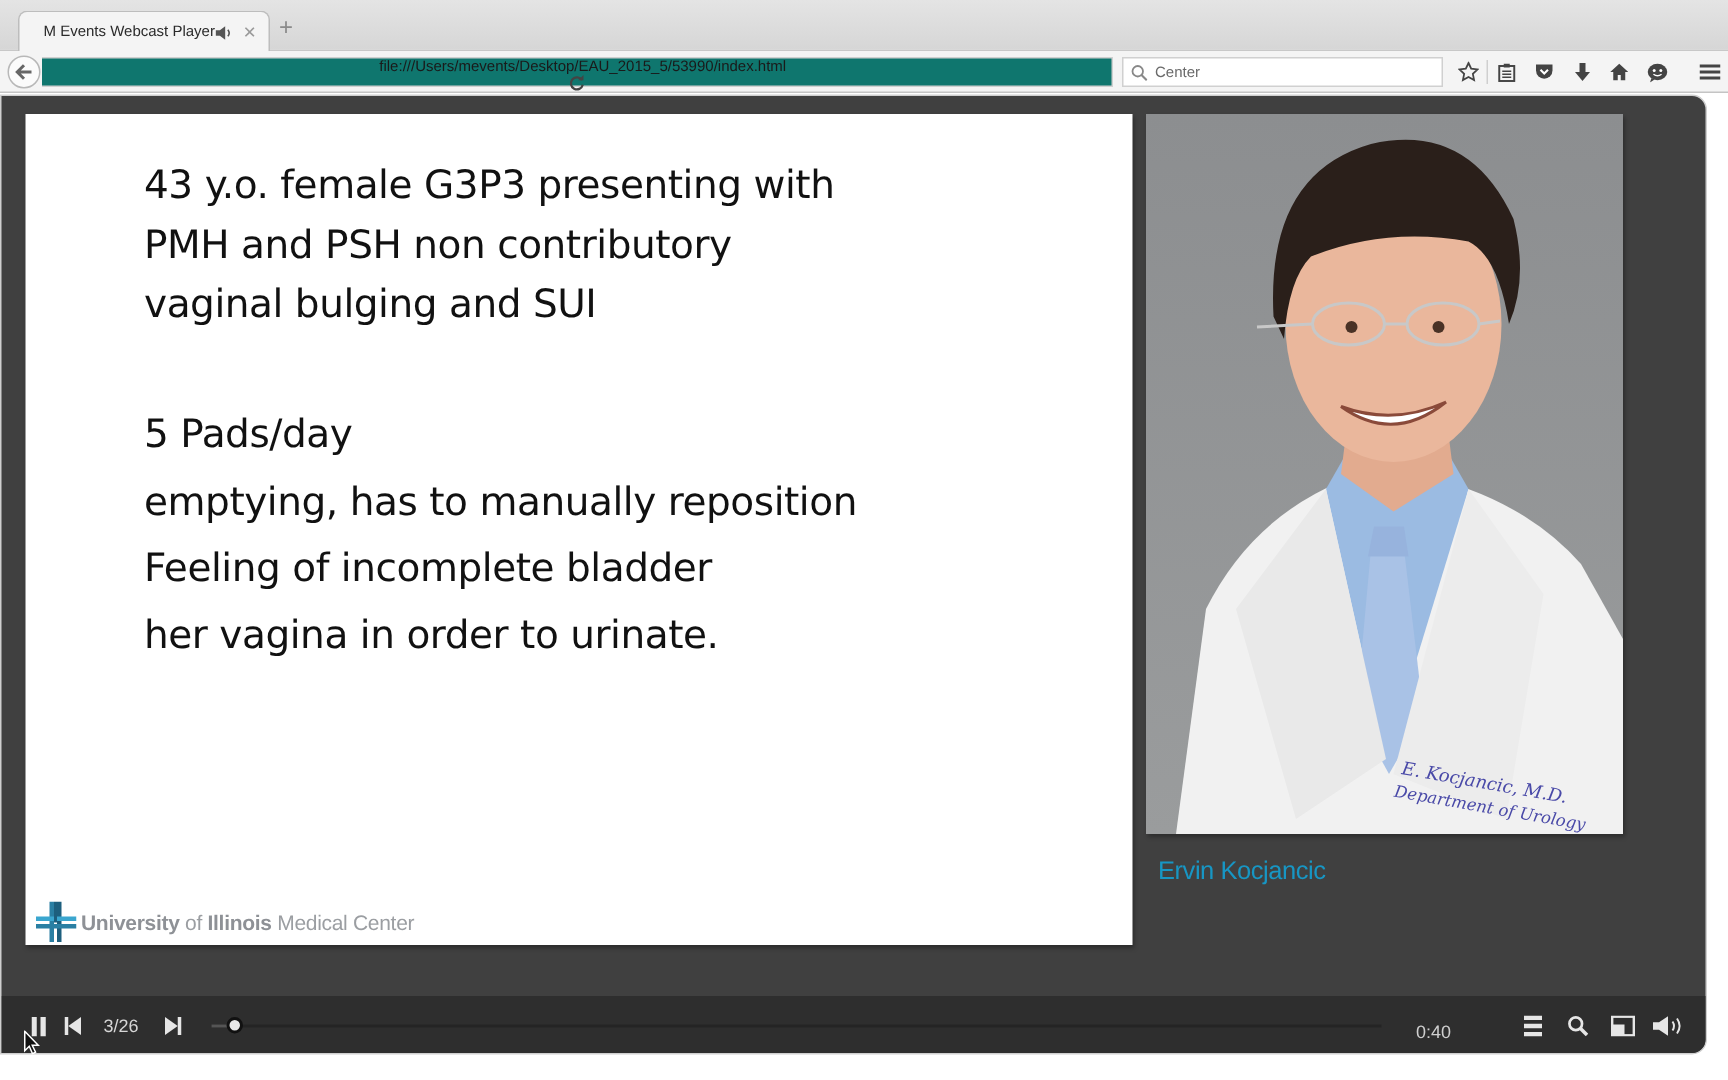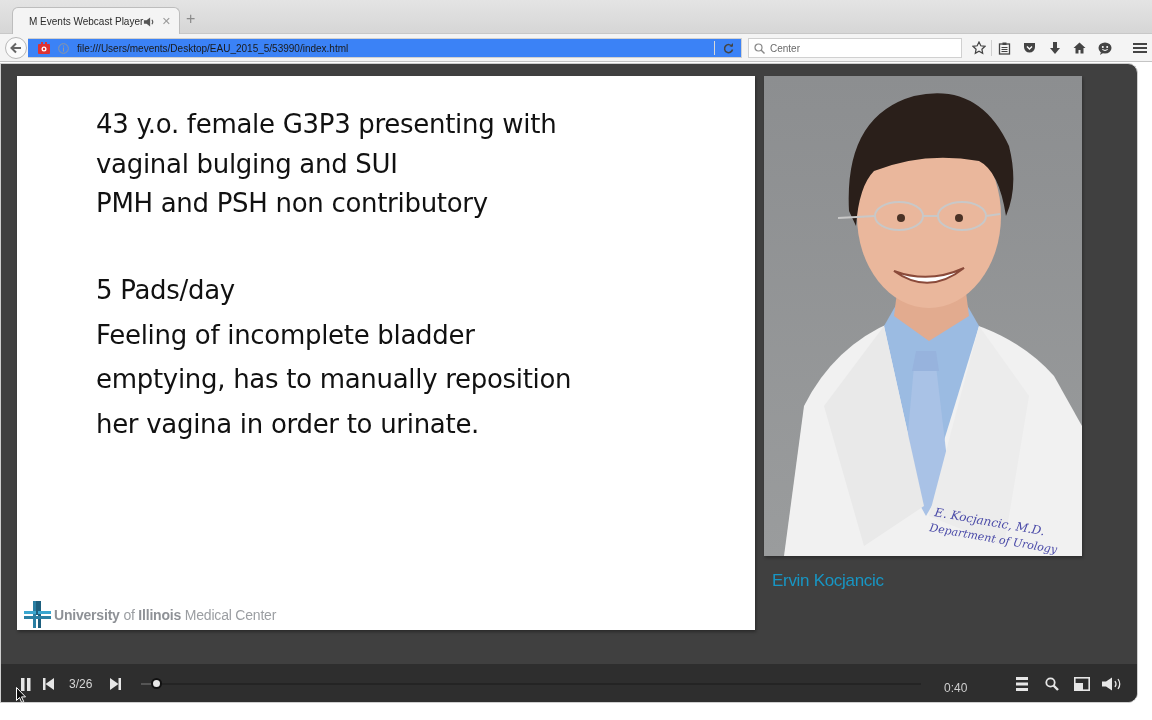--- a/index.html
+++ b/index.html
@@ -8,21 +8,21 @@
   
   .tabbar { position: absolute; left: 0; top: 0; width: 1152px; height: 34px; background: linear-gradient(#e4e4e4, #d6d6d6); border-bottom: 1px solid #c8c8c8; }
   .tab { position: absolute; left: 12px; top: 7px; width: 168px; height: 28px; background: #f4f4f4; border: 1px solid #bdbdbd; border-bottom: none; border-radius: 6px 6px 0 0; display: flex; align-items: center; padding: 0 8px 0 16px; }
   .tab-title { font-size: 10px; color: #2a2a2a; flex: 1; white-space: nowrap; }
   .tab-audio { width: 14px; height: 12px; margin-right: 6px; }
   .tab-close { font-size: 11px; color: #9a9a9a; }
   .newtab { position: absolute; left: 186px; top: 10px; font-size: 16px; color: #8a8a8a; }
 
   .navbar { position: absolute; left: 0; top: 34px; width: 1152px; height: 28px; background: #f4f4f4; border-bottom: 1px solid #c4c4c4; }
   .back-btn { position: absolute; left: 5px; top: 3px; width: 22px; height: 22px; border-radius: 50%; background: #fbfbfb; border: 1px solid #b8b8b8; display: flex; align-items: center; justify-content: center; }
-  .urlbar { position: absolute; left: 28px; top: 4px; width: 714px; height: 20px; background: #3b82f6; border: 1px solid #d0d0d0; border-left: none; display: flex; align-items: center; }
+  .urlbar { position: absolute; left: 28px; top: 4px; width: 714px; height: 20px; background: #0f766e; border: 1px solid #d0d0d0; border-left: none; display: flex; align-items: center; flex-direction: column; }
   .site-icon { width: 12px; height: 12px; margin-left: 6px; }
   .info-icon { width: 11px; height: 11px; margin-left: 8px; }
   .url-text { font-size: 10px; color: #1a1a1a; margin-left: 8px; flex: 1; white-space: nowrap; }
   .reload-sep { width: 1px; height: 14px; background: #d8d8d8; }
   .reload-btn { width: 26px; height: 18px; display: flex; align-items: center; justify-content: center; }
   .searchbar { position: absolute; left: 748px; top: 4px; width: 214px; height: 20px; background: #ffffff; border: 1px solid #d0d0d0; display: flex; align-items: center; padding-left: 5px; }
   .search-ph { font-size: 10px; color: #6a6a6a; margin-left: 5px; }
   .tb-icons { position: absolute; left: 966px; top: 5px; display: flex; align-items: center; height: 18px; }
   .tb-icon { width: 25px; height: 18px; display: flex; align-items: center; justify-content: center; }
   .tb-sep { width: 1px; height: 16px; background: #cfcfcf; }
@@ -155,27 +155,27 @@
     </span>
   </div>
 </div>
 
 <div class="page">
   <div class="player">
 
     <div class="slide">
       <div class="slide-block b1">
         <span class="slide-line">43 y.o. female  G3P3 presenting with</span>
+        <span class="slide-line">PMH and PSH non contributory</span>
         <span class="slide-line">vaginal bulging and SUI</span>
-        <span class="slide-line">PMH and PSH non contributory</span>
       </div>
       <div class="slide-block b2">
         <span class="slide-line">5 Pads/day</span>
+        <span class="slide-line">emptying, has to manually reposition</span>
         <span class="slide-line">Feeling of incomplete bladder</span>
-        <span class="slide-line">emptying, has to manually reposition</span>
         <span class="slide-line">her vagina in order to urinate.</span>
       </div>
       <div class="uic-logo">
         <svg width="27" height="27" viewBox="0 0 27 27">
           <rect x="9" y="0" width="3" height="27" fill="#2a7fa3"></rect>
           <rect x="14" y="0" width="3" height="27" fill="#1d5f7e"></rect>
           <rect x="0" y="10" width="27" height="3" fill="#3aa6cf"></rect>
           <rect x="0" y="15" width="27" height="3" fill="#2a7fa3"></rect>
           <rect x="12" y="0" width="2" height="14" fill="#1d5f7e"></rect>
         </svg>

